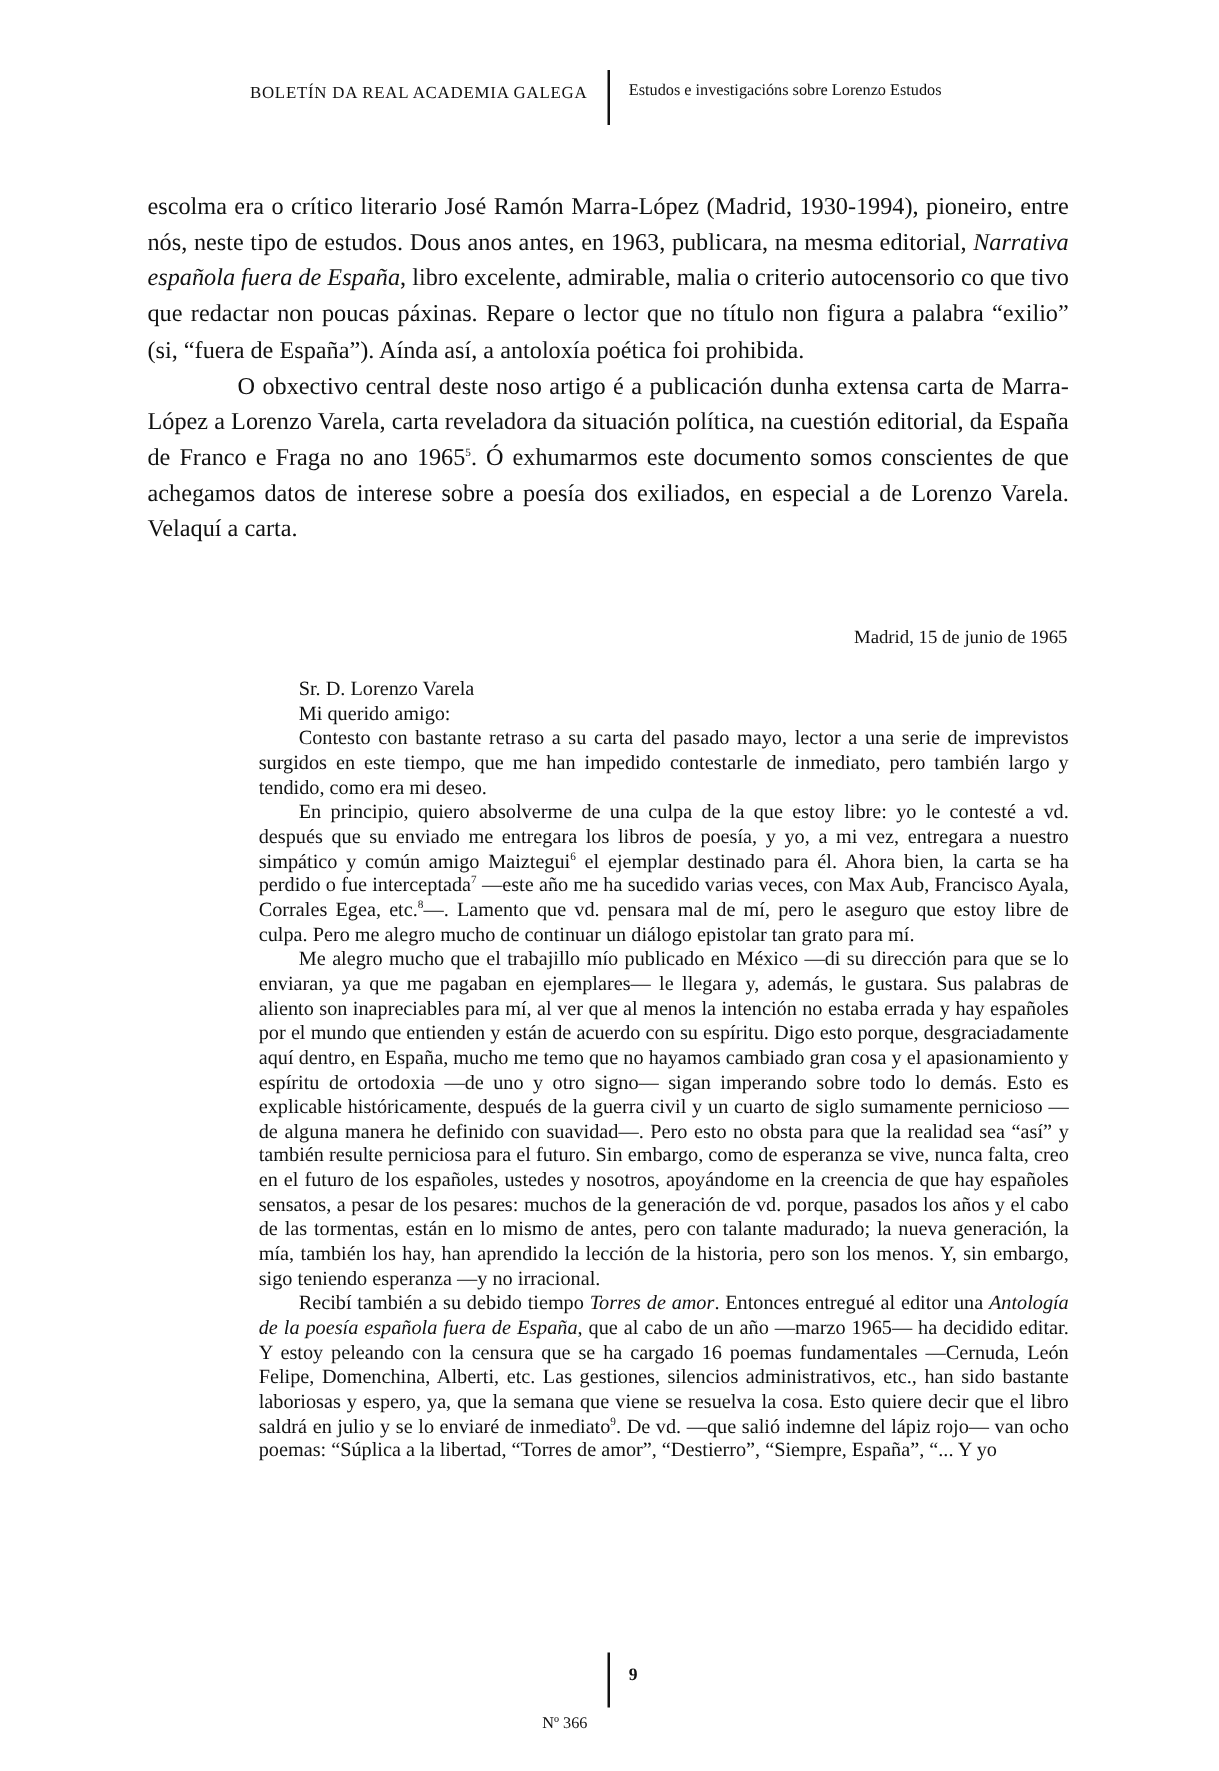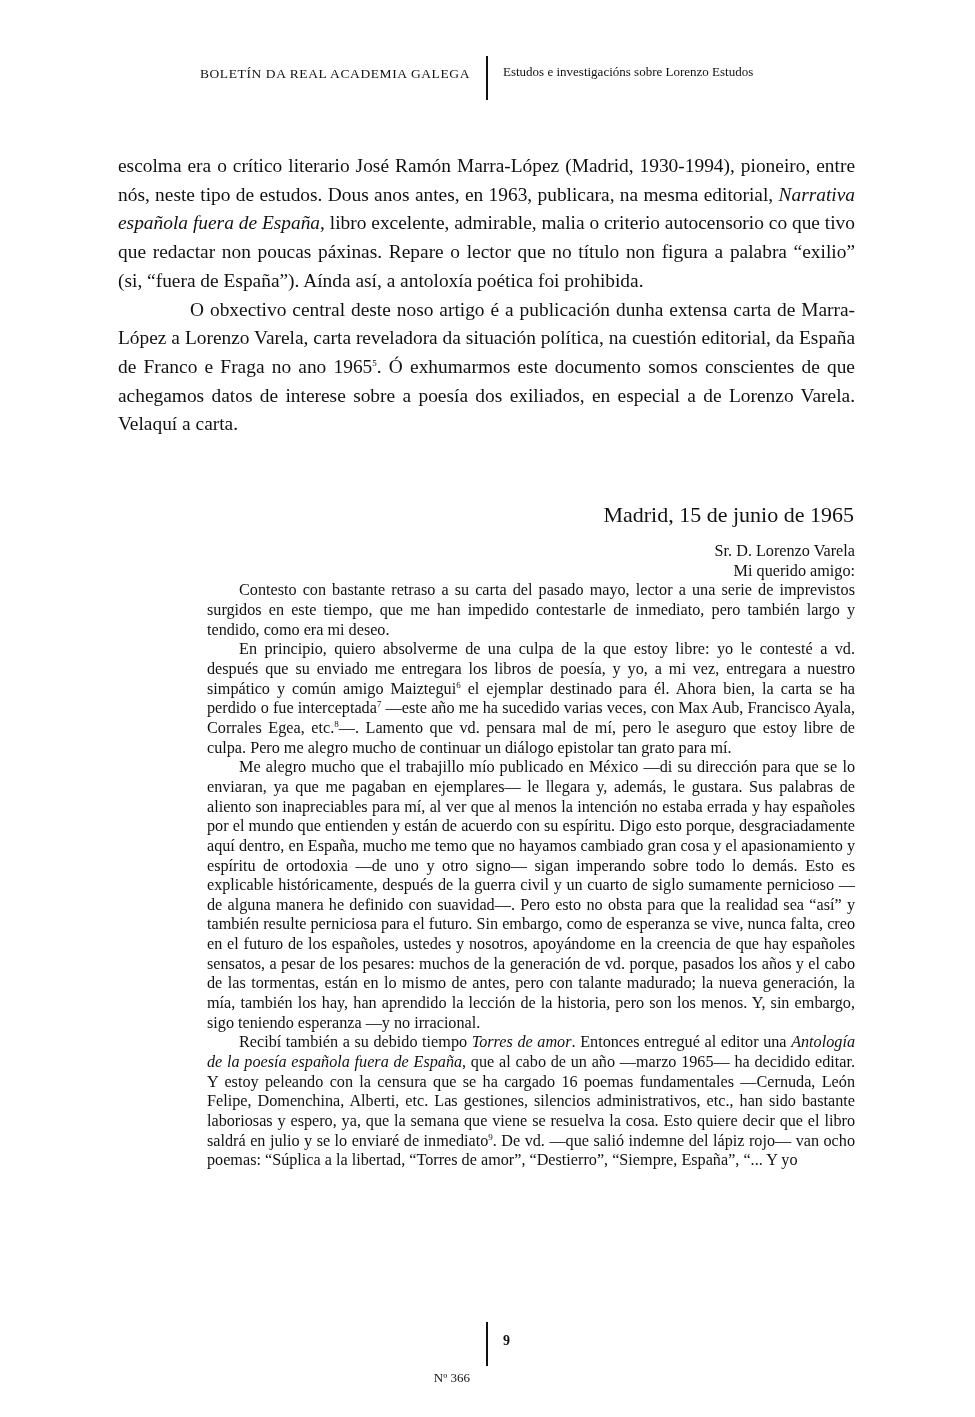--- a/index.html
+++ b/index.html
@@ -20,28 +20,28 @@
     .header .right {
       position: absolute; left: 503px; top: 8px; font-size: 13px; white-space: nowrap;
     }
     .intro {
       position: absolute; left: 118px; top: 152px; width: 737px;
       font-size: 19.4px; line-height: 28.7px; text-align: justify;
     }
     .intro p { margin: 0; }
     .intro p.indent { text-indent: 72px; }
     .dateline {
-      position: absolute; right: 121px; top: 502px; font-size: 22px; white-space: nowrap;
+      position: absolute; right: 121px; top: 502px; font-size: 15px; white-space: nowrap;
     }
     .letter {
       position: absolute; left: 207px; top: 542px; width: 648px;
       font-size: 16.2px; line-height: 19.65px; text-align: justify;
     }
     .letter p { margin: 0; text-indent: 32px; }
-    .letter p.noindent-line { text-align: right; }
+    .letter p.noindent-line { text-align: left; }
     sup { font-size: 9px; line-height: 0; vertical-align: super; }
     .footer {
       position: absolute; top: 1322px; left: 0; width: 975px; height: 44px;
     }
     .footer .num {
       position: absolute; right: 505px; top: 12px; font-size: 13px; white-space: nowrap; margin-top: 36px;
     }
     .footer .divider {
       position: absolute; left: 486px; top: 0; width: 1.5px; height: 44px; background: #111;
     }

